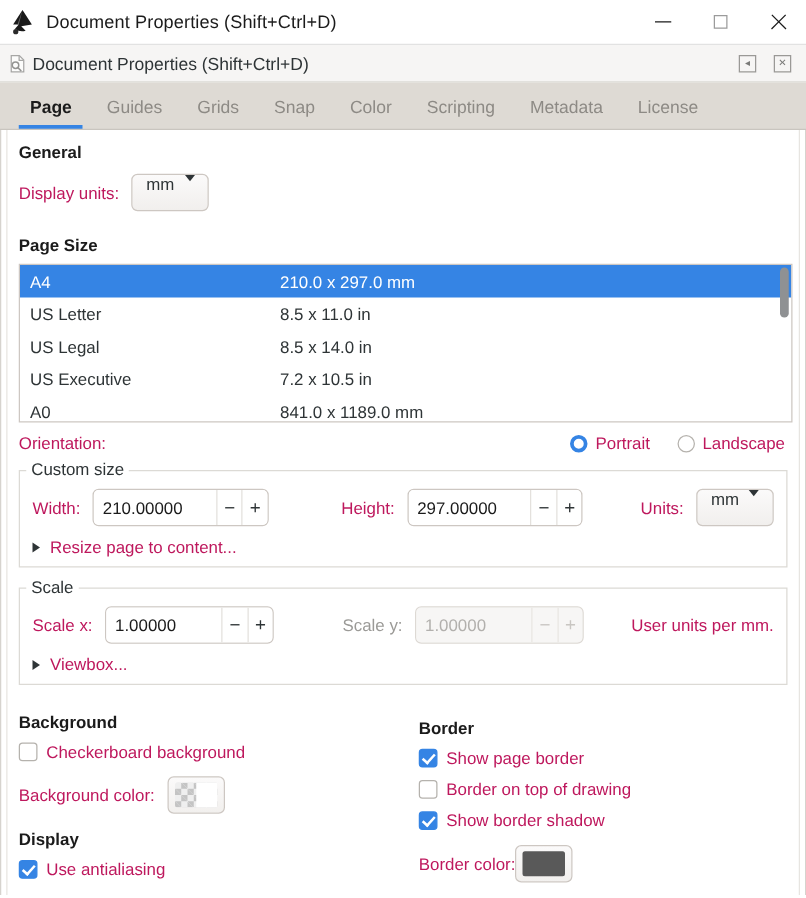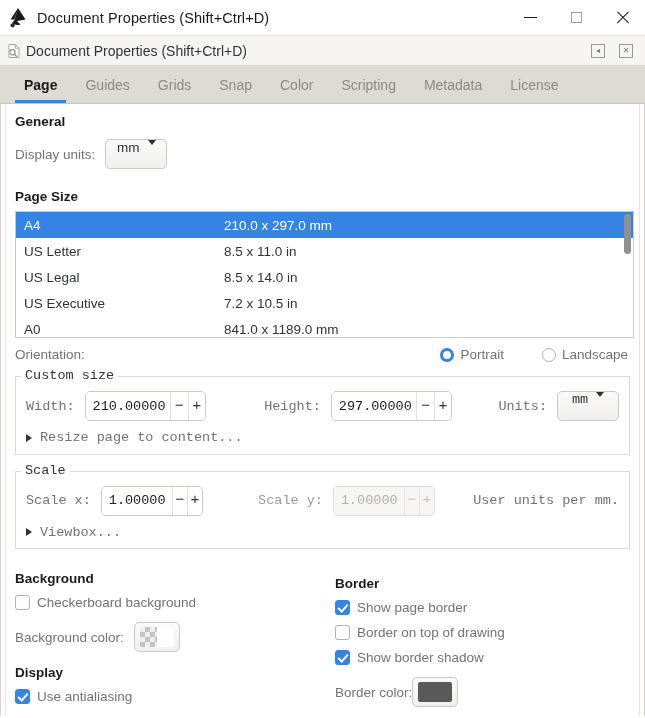--- a/index.html
+++ b/index.html
@@ -119,21 +119,21 @@
   }
   .edge-line-l { left: 4px; }
   .edge-line-r { right: 4px; }
 
   .sec-title {
     font-weight: bold;
     font-size: 13.5px;
     color: #1b1b1b;
     margin: 0;
   }
-  .lbl { font-size: 13.5px; color: #737373; white-space: nowrap; }
+  .lbl { font-size: 13.5px; color: #be185d; white-space: nowrap; }
   .lbl.dim { color: #9b9a97; }
 
   
   .combo {
     height: 30px;
     min-width: 62px;
     background: linear-gradient(#fbfafa, #f1efed);
     border: 1px solid #cdc7c2;
     border-radius: 5px;
     display: inline-flex;
@@ -186,21 +186,21 @@
   .radio-wrap { display: inline-flex; align-items: center; gap: 6px; cursor: default; }
   .radio {
     width: 14px; height: 14px; border-radius: 50%;
     border: 1.5px solid #b5b2ad; background: #fff;
     flex: none;
     display: flex; align-items: center; justify-content: center;
   }
   .radio.on { border: 3.2px solid #3584e4; background: #fff; }
 
   
-  .frame { position: relative; margin-top: 14px; font-family: Liberation Mono, monospace; }
+  .frame { position: relative; margin-top: 14px; }
   .frame-legend {
     position: absolute; top: -8px; left: 6px;
     background: #ffffff; padding: 0 4px;
     font-size: 13.5px; color: #2e3436;
   }
   .frame-box {
     border: 1px solid #dcdad5;
     padding: 14px 10px 8px 10px;
   }
 
@@ -384,21 +384,21 @@
         <div class="dims">841.0 x 1189.0 mm</div>
       </div>
       <div class="vscroll">
         <div class="vthumb"></div>
       </div>
     </div>
   </div>
 
   <div class="row-flex" style="margin-top:9px;padding-left:4px;">
     <div class="lbl">Orientation:</div>
-    <div style="margin-left:auto;display:flex;gap:38px;padding-right:6px;">
+    <div style="margin-left:auto;display:flex;gap:22px;padding-right:6px;">
       <div class="radio-wrap">
         <span class="radio on"></span>
         <span class="lbl">Portrait</span>
       </div>
       <div class="radio-wrap">
         <span class="radio"></span>
         <span class="lbl">Landscape</span>
       </div>
     </div>
   </div>

